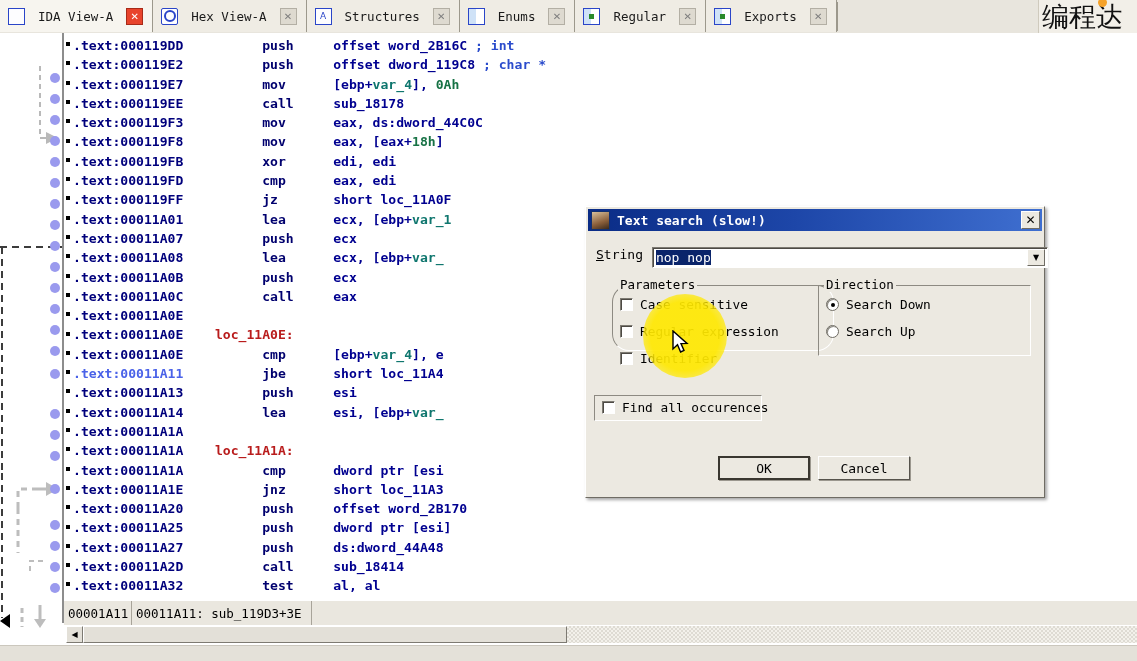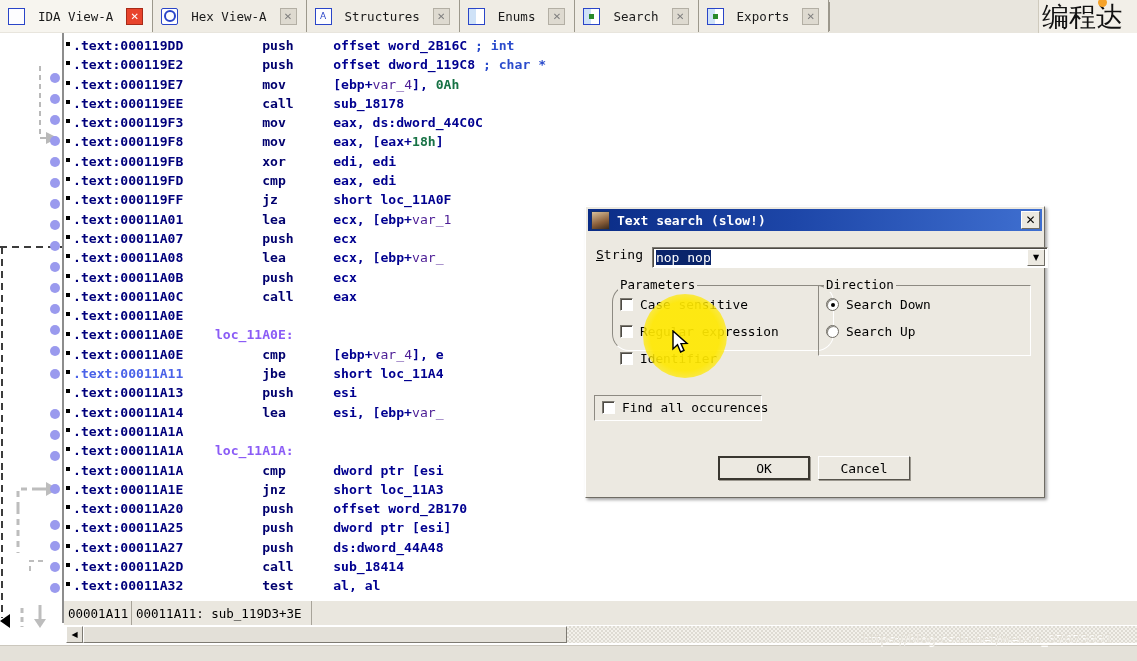--- a/index.html
+++ b/index.html
@@ -134,24 +134,24 @@
     font-size: 13.1px;
     line-height: 19.3px;
     white-space: pre;
     color: #00008b;
   }
   .ln { height: 19.3px; display: block; white-space: pre; }
   .addr { color: #00007c; font-weight: bold; }
   .addr.hl { color: #4a62e8; }
   .mn   { color: #00006e; font-weight: bold; }
   .op   { color: #000090; font-weight: bold; }
-  .var  { color: #4c1d95; font-weight: normal; }
+  .var  { color: #0f766e; font-weight: bold; }
   .num  { color: #177245; font-weight: bold; }
   .cmt  { color: #2b4ccc; font-weight: bold; }
-  .loc  { color: #8b5cf6; font-weight: bold; }
+  .loc  { color: #b91c1c; font-weight: bold; }
 
   
   .statusbar {
     position: absolute; left: 62px; top: 601px;
     width: 1075px; height: 22px;
     background: #eae7df;
     display: flex; align-items: stretch;
     box-sizing: border-box;
     border-left: 2px solid #8d8d8d;
   }
@@ -403,21 +403,21 @@
       <span class="tab-label">Structures</span>
       <span class="tab-close">✕</span>
     </div>
     <div class="tab">
       <span class="tab-icon enums"></span>
       <span class="tab-label">Enums</span>
       <span class="tab-close">✕</span>
     </div>
     <div class="tab">
       <span class="tab-icon imports"></span>
-      <span class="tab-label">Search</span>
+      <span class="tab-label">Regular</span>
       <span class="tab-close">✕</span>
     </div>
     <div class="tab">
       <span class="tab-icon exports"></span>
       <span class="tab-label">Exports</span>
       <span class="tab-close">✕</span>
     </div>
     <div class="tabbar-tailsep"></div>
   </div>
   <div class="watermark-cn">编程达</div>
@@ -513,21 +513,20 @@
     <div class="status-cell c2">00011A11: sub_119D3+3E</div>
     <div class="status-cell c3"></div>
   </div>
 
   <div class="hscroll">
     <div class="hs-btn">◀</div>
     <div class="hs-thumb"></div>
     <div class="hs-track"></div>
   </div>
   <div class="bottom-strip"></div>
-  <div class="watermark">https://blog.csdn.net/weixin_37673331</div>
 
   <div class="dialog">
     <div class="dlg-title">
       <span class="dlg-icon"></span>
       <span class="dlg-title-text">Text search (slow!)</span>
       <span class="dlg-close">✕</span>
     </div>
 
     <div class="dlg-body">
       <div class="string-row">

